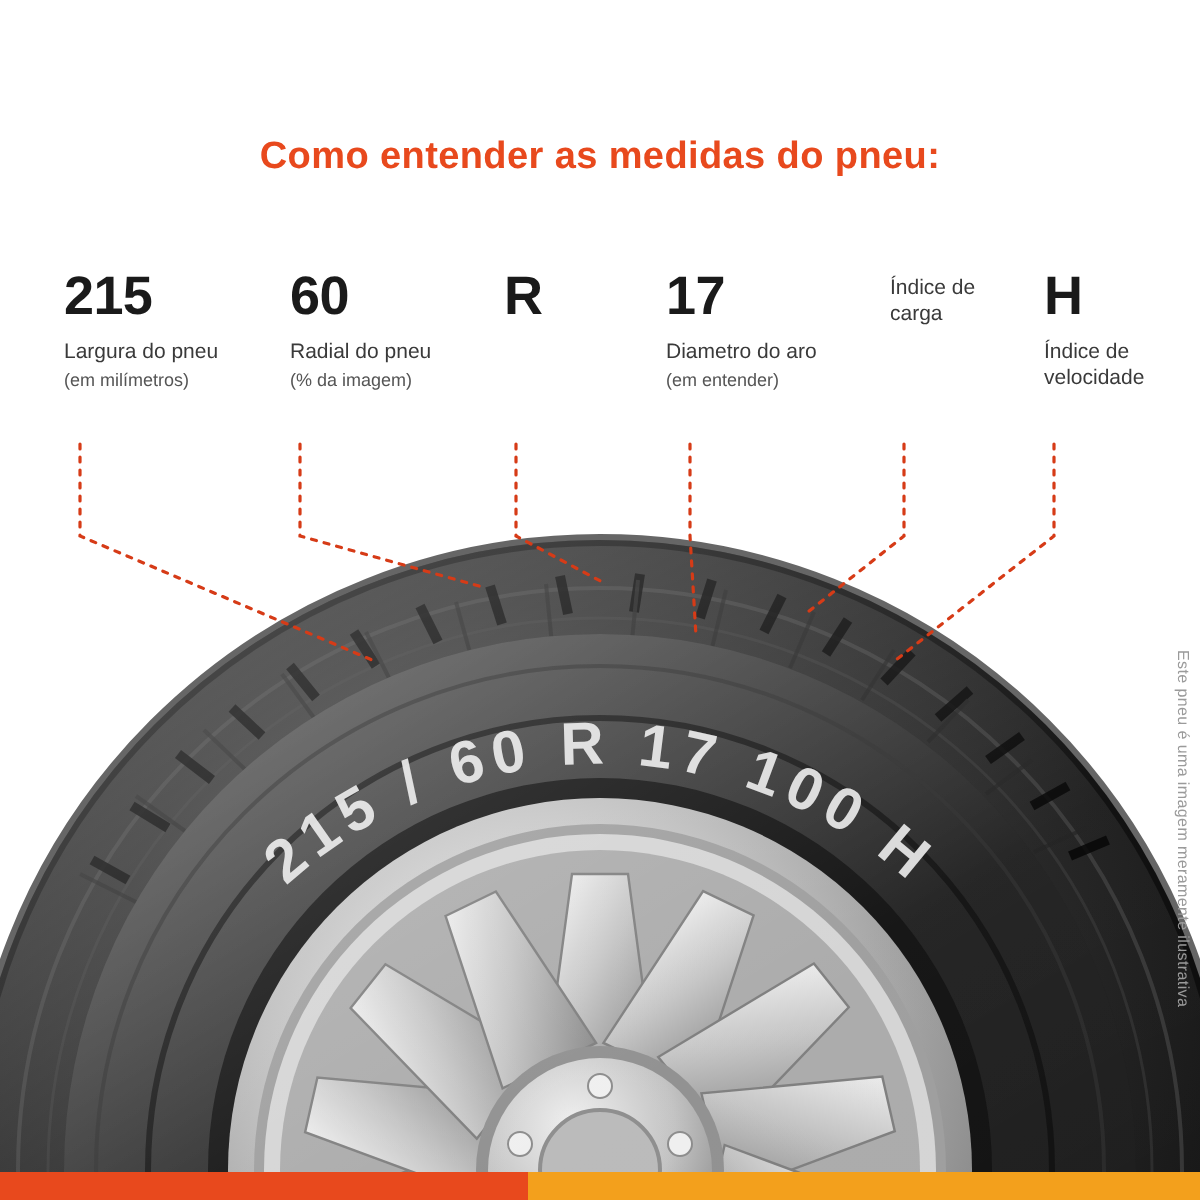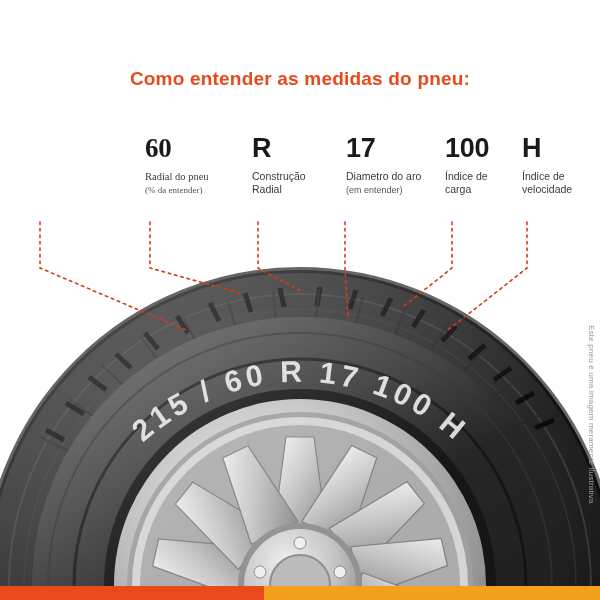--- a/index.html
+++ b/index.html
@@ -287,42 +287,44 @@
       <path d="M 345 222 L 345 268 L 348 318"></path>
       <path d="M 452 222 L 452 268 L 404 306"></path>
       <path d="M 527 222 L 527 268 L 448 330"></path>
     </g>
   </svg>
 
   <div class="title">Como entender as medidas do pneu:</div>
 
   <div class="legend">
 
-
-    <div class="legend-item" style="left:123px; width:100px;font-family:Liberation Serif, serif;">
+    <div class="legend-item" style="left:10px; width:112px;">
+      <div class="legend-code">215</div>
+      <div class="legend-label">Largura do pneu</div>
+      <div class="legend-sub">(em milímetros)</div>
+    </div>
+
+    <div class="legend-item" style="left:123px; width:100px;">
       <div class="legend-code">60</div>
       <div class="legend-label">Radial do pneu</div>
-      <div class="legend-sub">(% da entender)</div>
+      <div class="legend-sub">(% da imagem)</div>
     </div>
 
     <div class="legend-item" style="left:230px; width:78px;">
       <div class="legend-code">R</div>
-      <div class="legend-label">Construção
-Radial</div>
       <div class="legend-sub"></div>
     </div>
 
-    <div class="legend-item" style="left:324px; width:104px;">
+    <div class="legend-item" style="left:311px; width:104px;">
       <div class="legend-code">17</div>
       <div class="legend-label">Diametro do aro</div>
       <div class="legend-sub">(em entender)</div>
     </div>
 
     <div class="legend-item" style="left:423px; width:74px;">
-      <div class="legend-code">100</div>
       <div class="legend-label">Índice de
 carga</div>
       <div class="legend-sub"></div>
     </div>
 
     <div class="legend-item" style="left:500px; width:78px;">
       <div class="legend-code">H</div>
       <div class="legend-label">Índice de
 velocidade</div>
       <div class="legend-sub"></div>

